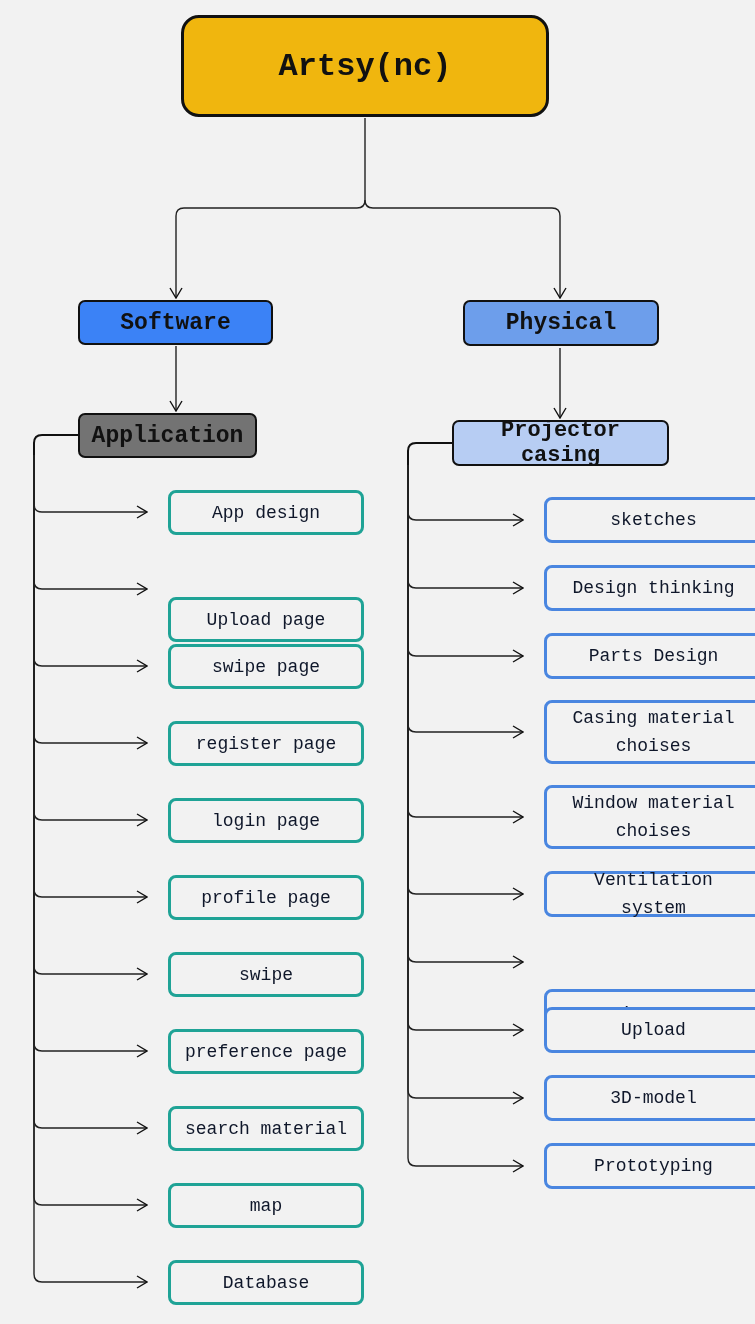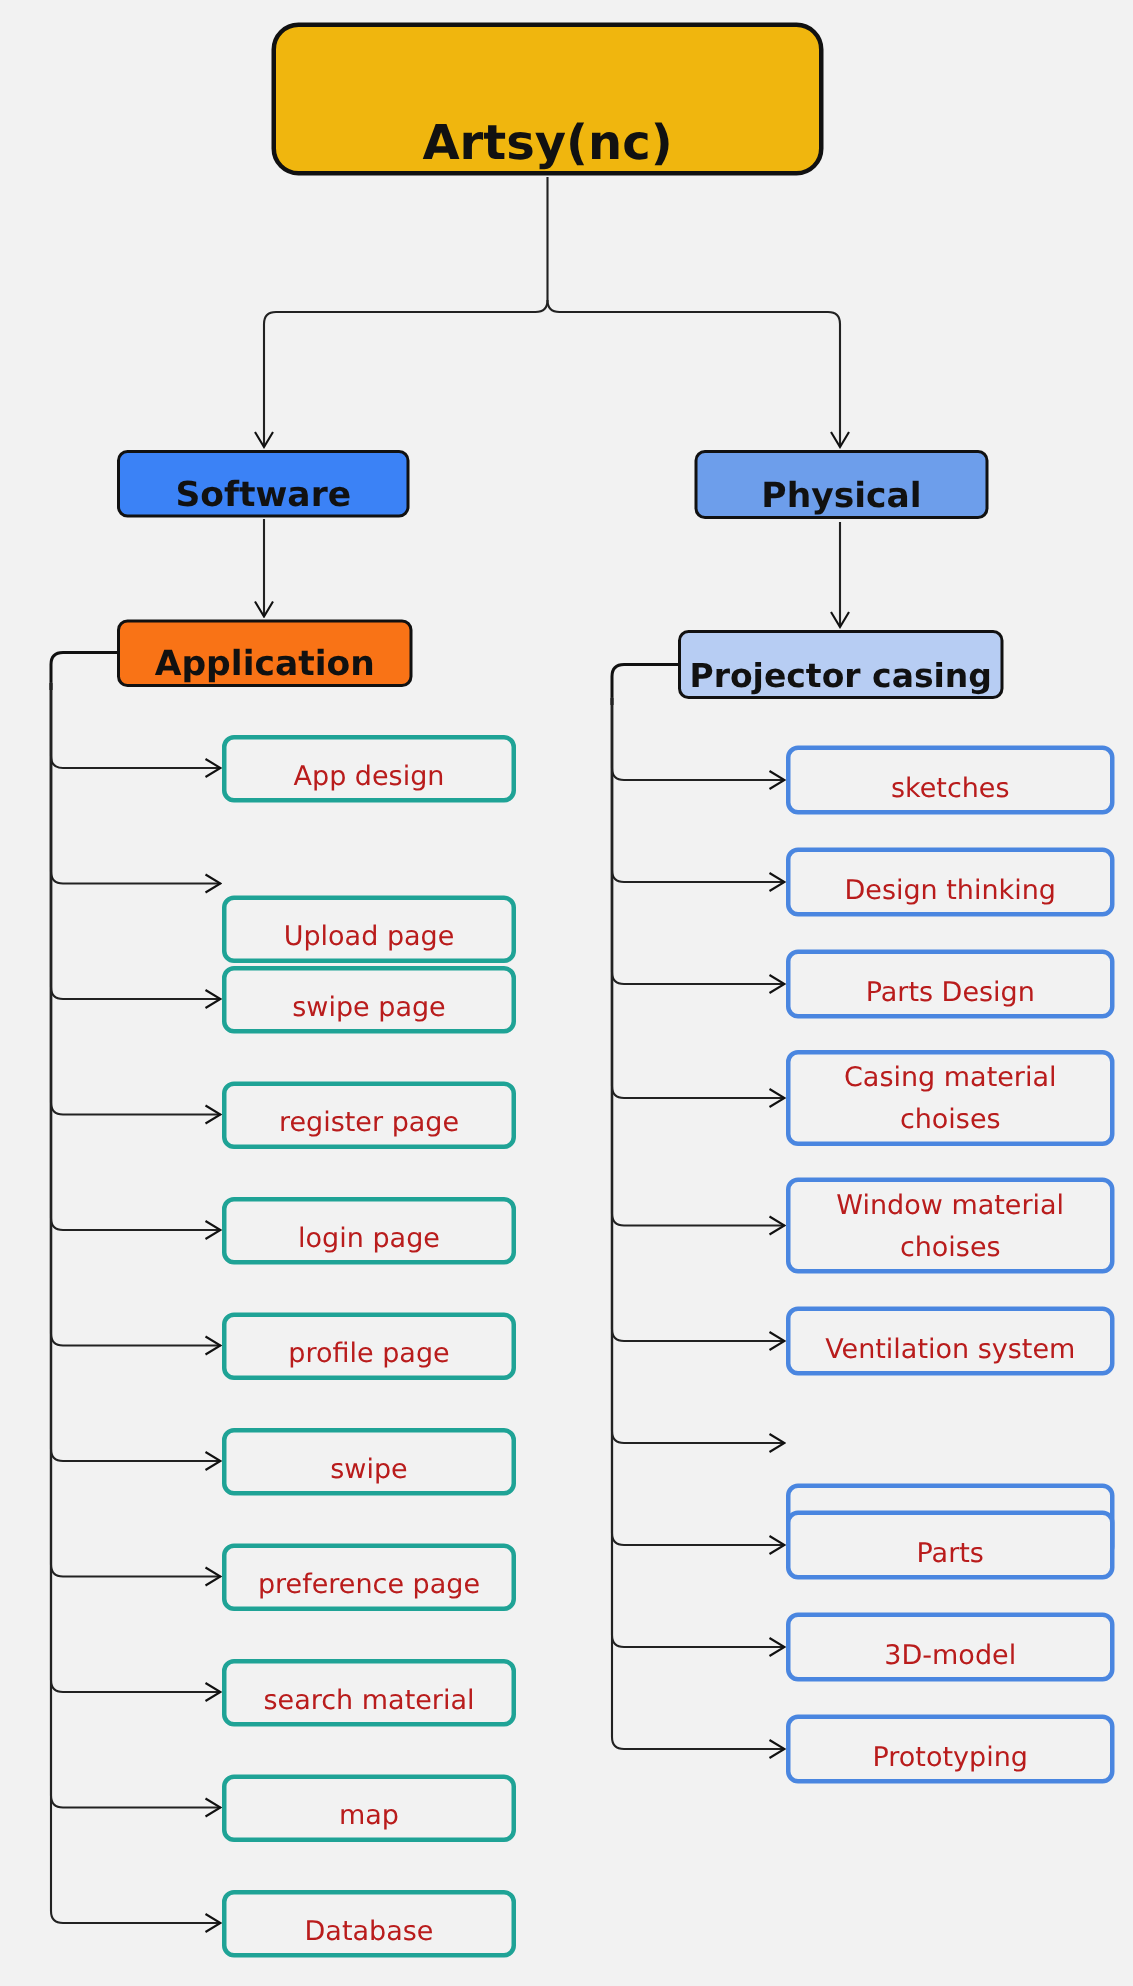--- a/index.html
+++ b/index.html
@@ -1,28 +1,28 @@
 <!DOCTYPE html>
 <html><head>
 <meta charset="utf-8">
 <style>
   html, body { margin: 0; padding: 0; }
   body { width: 755px; height: 1324px; background: #f2f2f2; position: relative; overflow: hidden;
          font-family: "DejaVu Sans", sans-serif; }
   svg.wires { position: absolute; left: 0; top: 0; }
-  .node { position: absolute; box-sizing: border-box; display: flex; align-items: flex-end; justify-content: center;
-          text-align: center; color: #111; }
+  .node { position: absolute; box-sizing: border-box; display: flex; align-items: center; justify-content: center;
+          text-align: center; color: #111; font-family: Liberation Mono, monospace; }
   .root { left: 181px; top: 15px; width: 368px; height: 102px; background: #f0b60e; border: 3px solid #111;
           border-radius: 18px; font-weight: bold; font-size: 32px; }
   .lvl1 { height: 45px; border: 2.5px solid #111; border-radius: 7px; font-weight: bold; font-size: 23px; }
   .software { left: 78px; top: 300px; width: 195px; background: #3b82f6; }
   .physical { left: 463px; top: 300px; width: 196px; height: 46px; background: #6d9eeb; }
-  .application { left: 78px; top: 413px; width: 197px; background: #f97316; }
+  .application { left: 78px; top: 413px; width: 179px; background: #737373; }
   .projector { left: 452px; top: 420px; width: 217px; height: 46px; background: #b7cdf3; font-size: 22px; padding: 0 2px; }
-  .leaf { background: #f2f2f2; border-radius: 8px; font-size: 18px; color: #b91c1c; line-height: 28px; }
+  .leaf { background: #f2f2f2; border-radius: 8px; font-size: 18px; color: #0f172a; line-height: 28px; margin-left: 20px; }
   .leaf-left { left: 148px; width: 196px; height: 45px; border: 3px solid #1fa396; }
   .leaf-right { left: 524px; width: 219px; border: 3px solid #4a86e0; }
 </style>
 </head>
 <body>
 
 <svg class="wires" width="755" height="1324">
   <defs>
     <marker id="arr" markerWidth="12" markerHeight="14" refX="11" refY="7" orient="auto" markerUnits="userSpaceOnUse">
       <path d="M1,1 L11,7 L1,13" fill="none" stroke="#111" stroke-width="1.4"></path>
@@ -129,21 +129,21 @@
     <div class="node leaf leaf-right" style="top: 785px; height: 64px;">
       <span style="padding: 0px 14px;">Window material choises</span>
     </div>
     <div class="node leaf leaf-right" style="top: 871px; height: 46px;">
       <span style="padding: 0px 14px;">Ventilation system</span>
     </div>
     <div class="node leaf leaf-right" style="top: 989px; height: 50px;">
       <span style="padding: 0px 14px;">Exit ports</span>
     </div>
     <div class="node leaf leaf-right" style="top: 1007px; height: 46px;">
-      <span style="padding: 0px 14px;">Parts</span>
+      <span style="padding: 0px 14px;">Upload</span>
     </div>
     <div class="node leaf leaf-right" style="top: 1075px; height: 46px;">
       <span style="padding: 0px 14px;">3D-model</span>
     </div>
     <div class="node leaf leaf-right" style="top: 1143px; height: 46px;">
       <span style="padding: 0px 14px;">Prototyping</span>
     </div>
   </div>
 
 </body></html>

